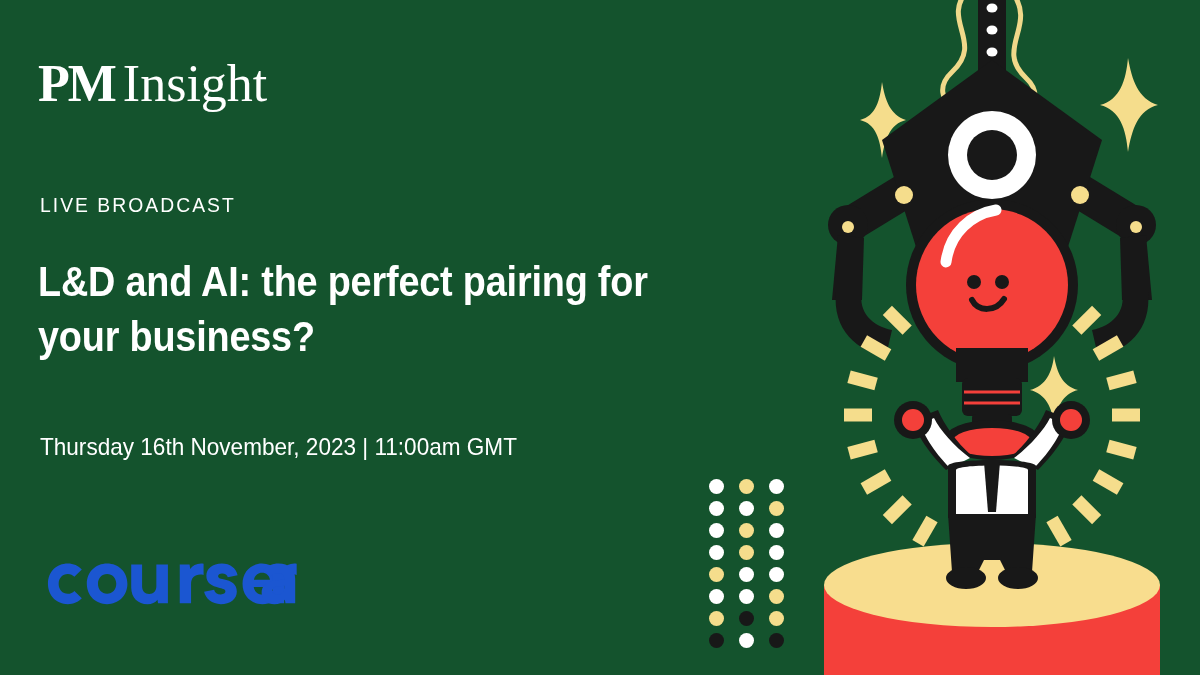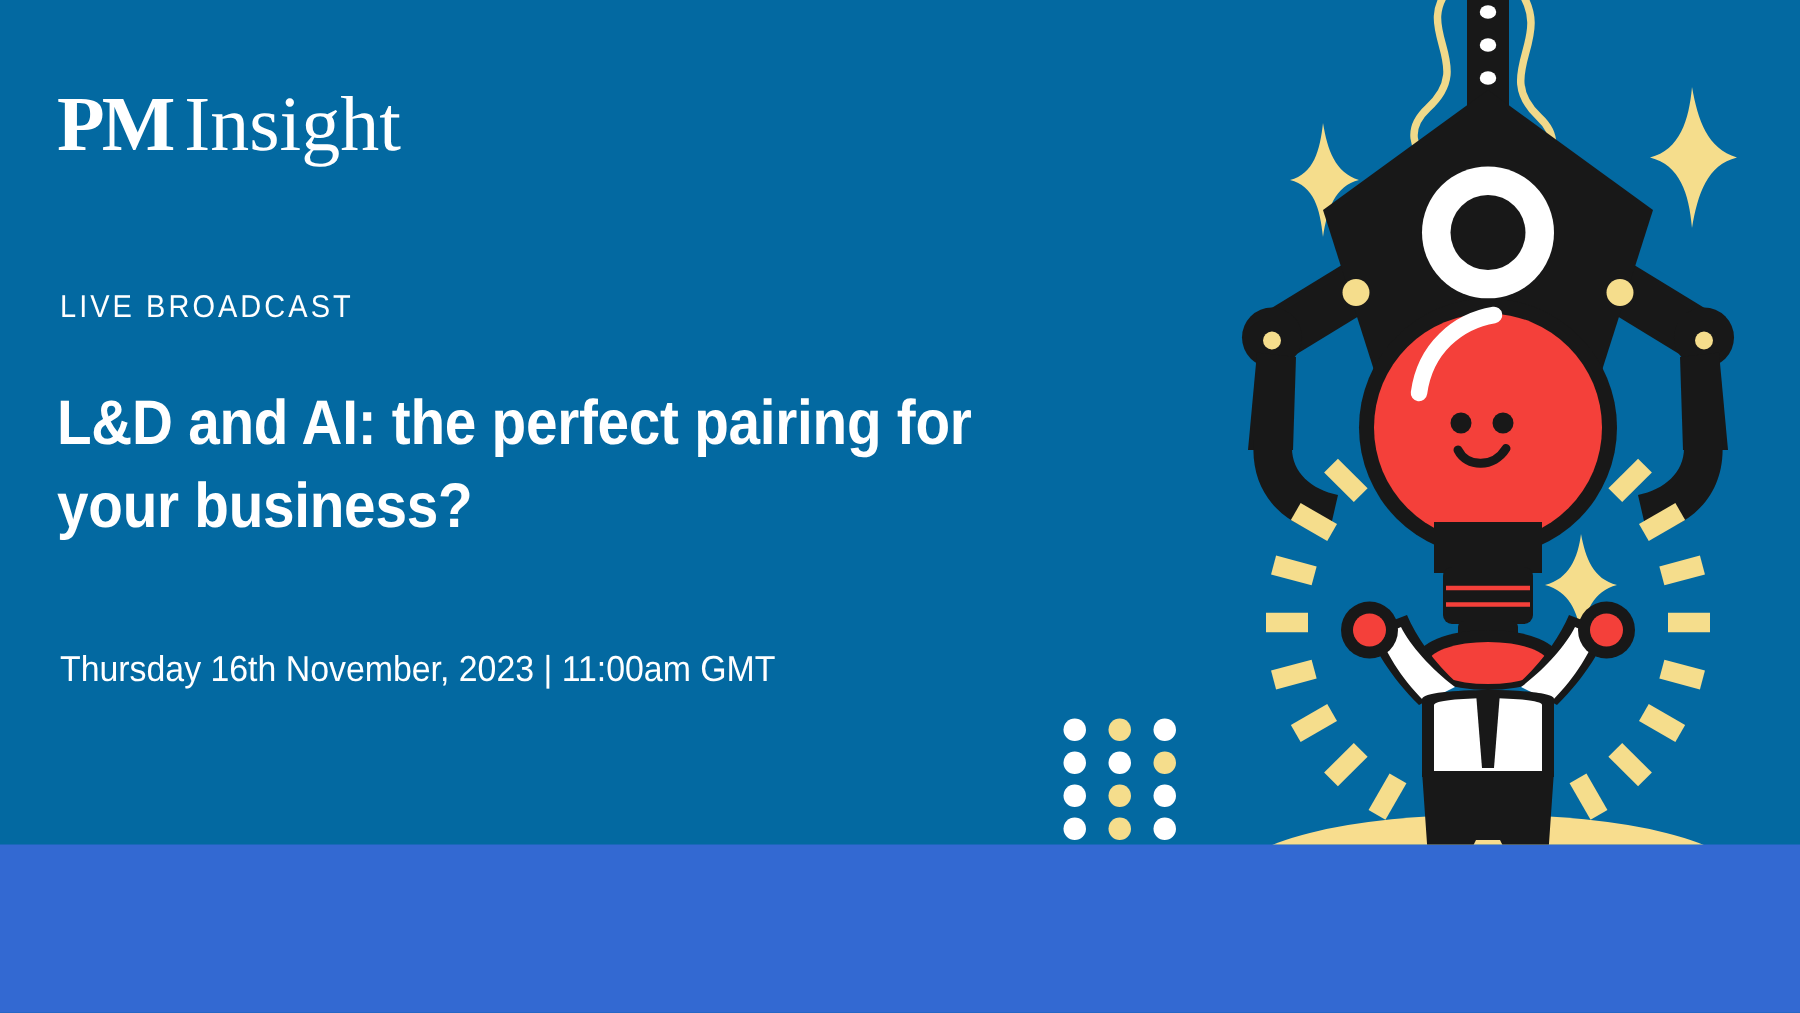--- a/index.html
+++ b/index.html
@@ -4,22 +4,22 @@
 <style>
   * { margin:0; padding:0; box-sizing:border-box; }
   html, body {
     width:1200px; height:675px;
     overflow:hidden;
     background:#3369D2;
     font-family:"Liberation Sans", sans-serif;
   }
   #stage {
     position:relative;
-    width:1200px; height:563px;
-    background:#0369a1;
+    width:1200px; height:675px;
+    background:#14532d;
     overflow:hidden;
   }
 
   
   #logo {
     position:absolute; left:38px; top:58px;
     font-family:"Liberation Serif", serif;
     color:#FFFFFF;
     font-size:52px;
     line-height:1;

